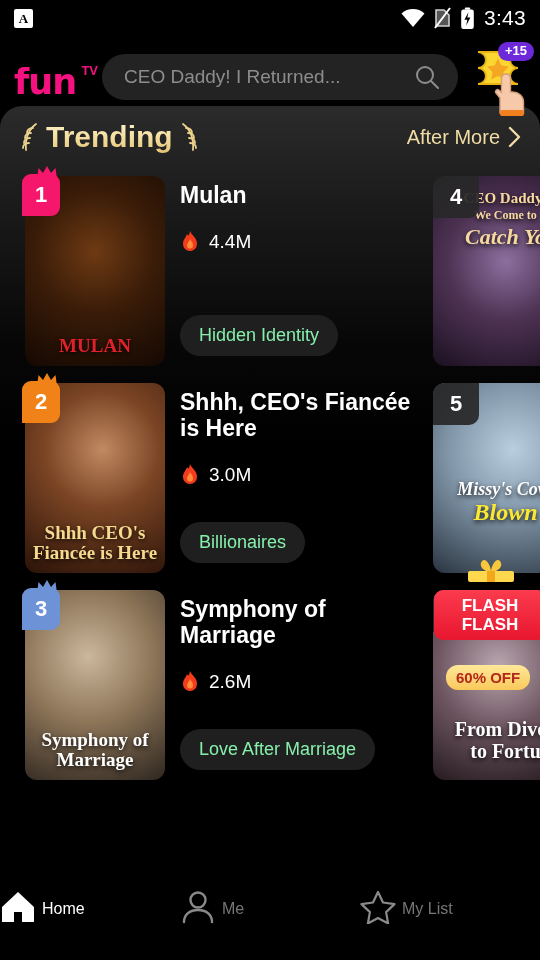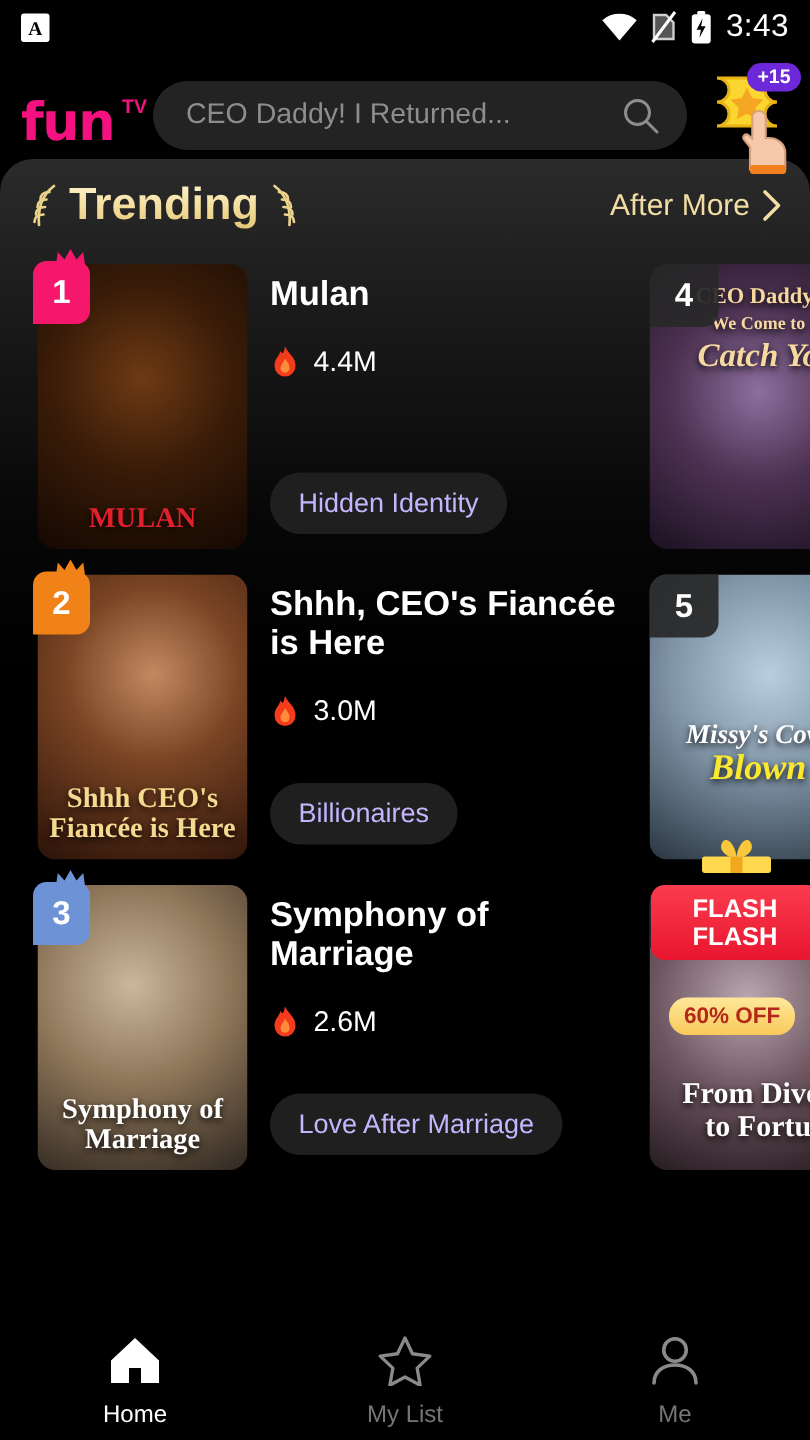--- a/index.html
+++ b/index.html
@@ -108,21 +108,21 @@
   .crown { position:absolute; left:11px; top:-11px; z-index:6; }
 
   .meta { position:absolute; left:180px; top:14px; right:120px; }
   .meta-title {
     color:#fff; font-size:23px; font-weight:bold; line-height:1.14;
   }
   .heat { display:flex; align-items:center; gap:9px; margin-top:22px; }
   .heat-val { color:#fff; font-size:19px; }
   .chip {
     position:absolute; left:180px; bottom:19px;
-    background:#1f1f1f; color:#c4b5fd; font-size:18px;
+    background:#1f1f1f; color:#86efac; font-size:18px;
     padding:10px 19px; border-radius:21px; white-space:nowrap;
   }
 
   
   .rail-card {
     position:absolute; right:-38px; width:145px; height:190px;
     border-radius:12px; overflow:hidden;
   }
   .rail-inner { position:absolute; inset:0; }
   .rail-rank {
@@ -157,21 +157,21 @@
     padding:4px 10px; border-radius:12px; white-space:nowrap;margin-top:35px;
   }
 
   
   .nav {
     position:absolute; bottom:0; left:0; width:540px; height:78px;
     background:#000; display:flex; align-items:flex-start;
     padding-top:8px;
   }
   .nav-item {
-    flex:1; display:flex; flex-direction:column;
+    flex:1; display:flex; flex-direction:row;
     align-items:center; gap:6px;
   }
   .nav-label { font-size:16px; }
   .nav-item.active .nav-label { color:#fff; }
   .nav-item .nav-label { color:#767676; }
 </style>
 </head>
 <body>
 
 <div id="app">
@@ -363,26 +363,26 @@
 
   <div class="nav" id="nav">
       <div class="nav-item active">
         <span><svg width="36" height="34" viewBox="0 0 36 34">
             <path d="M18 2 L34 17 v15 H22 v-10 h-8 v10 H2 V17 Z" fill="#fff"></path>
           </svg></span>
         <span class="nav-label">Home</span>
       </div>
       <div class="nav-item">
         <span><svg width="36" height="34" viewBox="0 0 36 34">
-            <path d="M18 2 l5 10.5 11.5 1.6 -8.4 8 2 11.4 -10.1-5.5 -10.1 5.5 2-11.4 -8.4-8 11.5-1.6 z" fill="none" stroke="#8a8a8a" stroke-width="2.2" stroke-linejoin="round"></path>
-          </svg></span>
-        <span class="nav-label">My List</span>
-      </div>
-      <div class="nav-item">
-        <span><svg width="36" height="34" viewBox="0 0 36 34">
             <circle cx="18" cy="10" r="7.5" fill="none" stroke="#8a8a8a" stroke-width="2.4"></circle>
             <path d="M4 32 c0-8 6.5-12 14-12 s14 4 14 12" fill="none" stroke="#8a8a8a" stroke-width="2.4" stroke-linecap="round"></path>
           </svg></span>
         <span class="nav-label">Me</span>
       </div>
+      <div class="nav-item">
+        <span><svg width="36" height="34" viewBox="0 0 36 34">
+            <path d="M18 2 l5 10.5 11.5 1.6 -8.4 8 2 11.4 -10.1-5.5 -10.1 5.5 2-11.4 -8.4-8 11.5-1.6 z" fill="none" stroke="#8a8a8a" stroke-width="2.2" stroke-linejoin="round"></path>
+          </svg></span>
+        <span class="nav-label">My List</span>
+      </div>
     </div>
 
 </div>
 
 </body></html>

